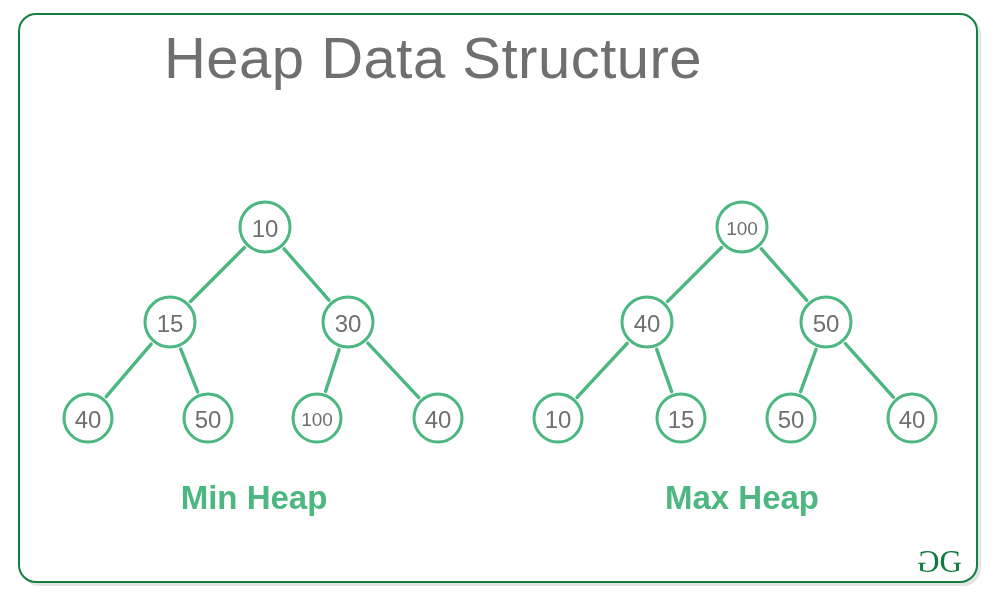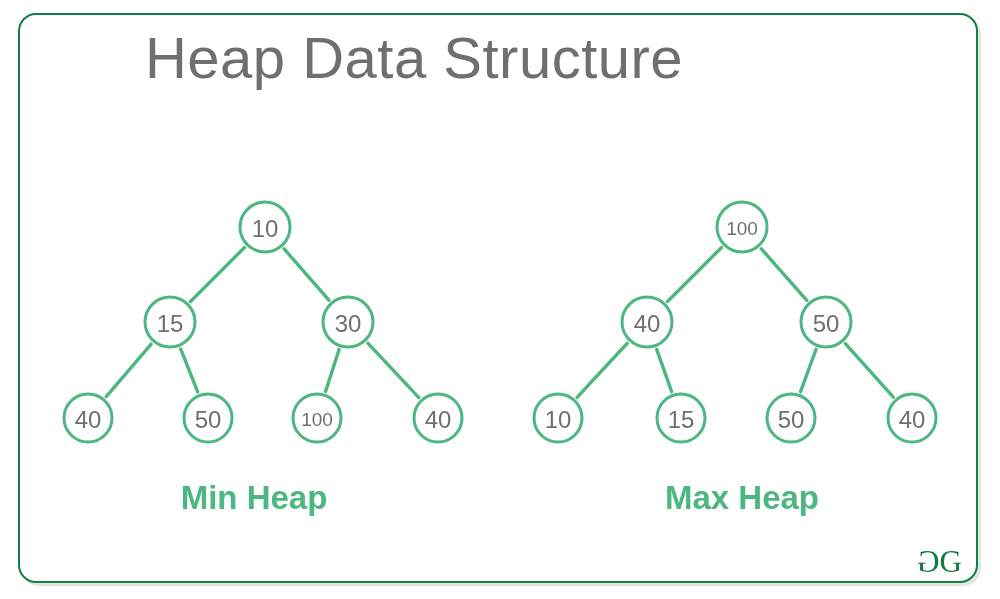--- a/index.html
+++ b/index.html
@@ -38,20 +38,21 @@
     left: 0;
     top: 24px;
     width: 828px;
     text-align: center;
     font-family: "Liberation Sans", sans-serif;
     font-size: 58px;
     font-weight: 300;
     color: #6f6f6f;
     letter-spacing: 0.5px;
     white-space: nowrap;
+    padding-left: 19px;
   }
   #diagram {
     position: absolute;
     left: 0;
     top: 0;
   }
   .node-circle {
     fill: #ffffff;
     stroke: #4cb780;
     stroke-width: 3;

